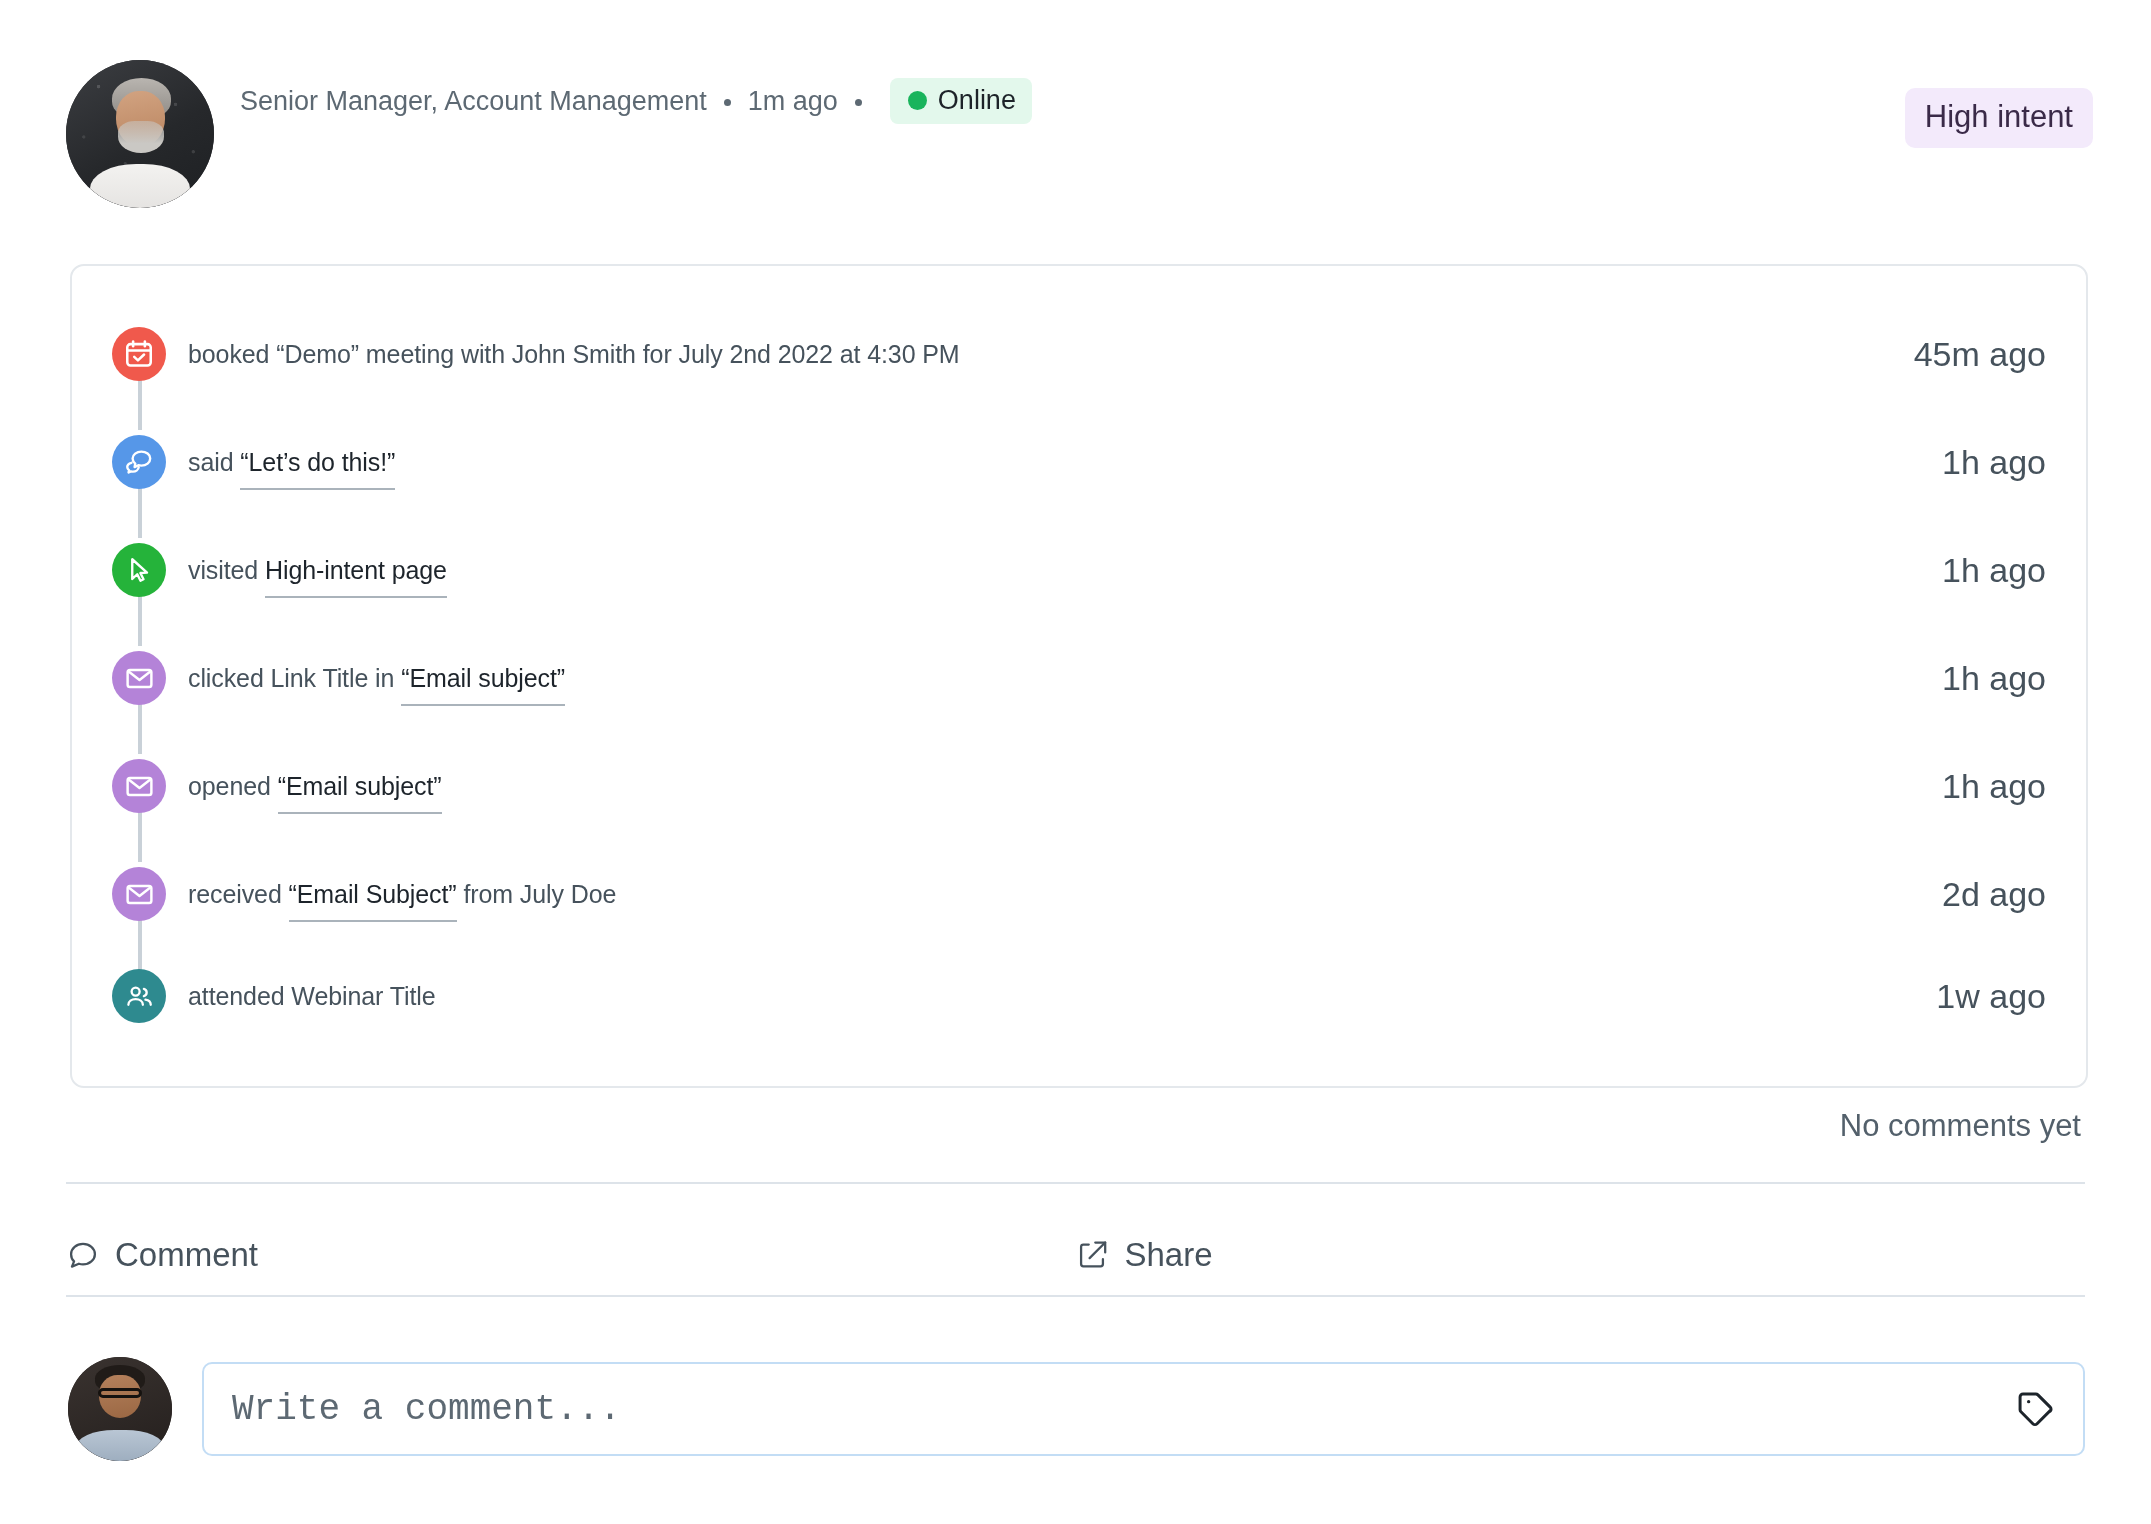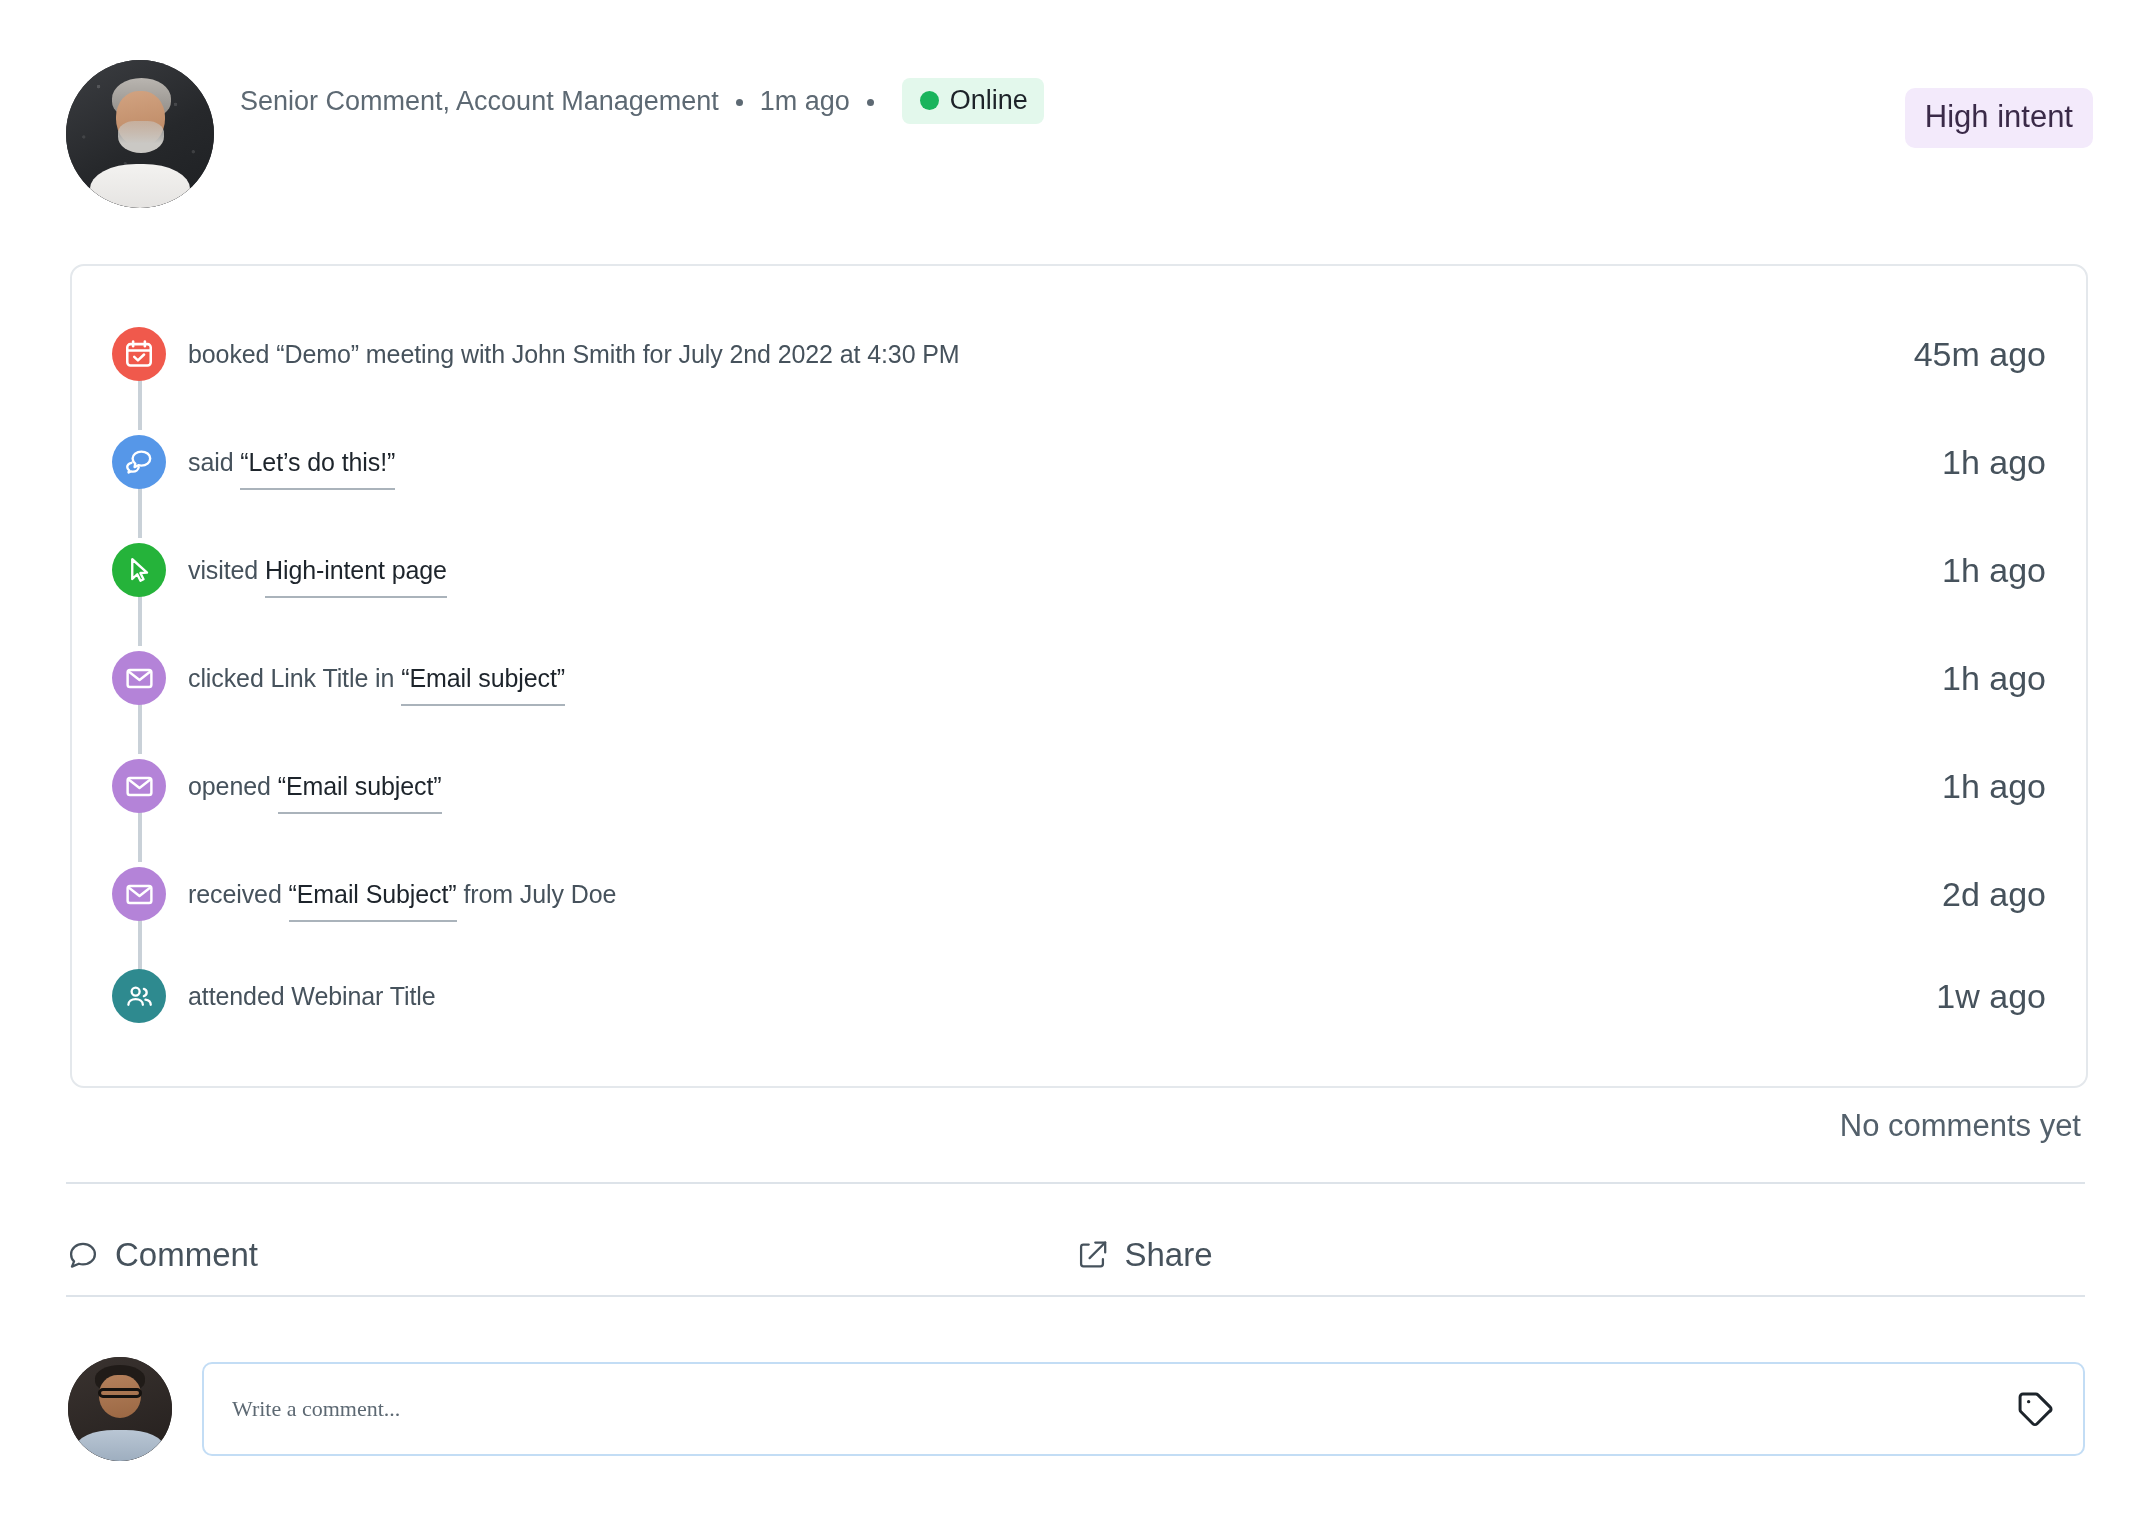--- a/index.html
+++ b/index.html
@@ -325,22 +325,22 @@
     border-radius: 10px;
     background: #ffffff;
     display: flex;
     align-items: center;
     padding: 0 26px 0 28px;
   }
   .comment-input {
     flex: 1 1 auto;
     border: none;
     outline: none;
-    font-family: Liberation Serif, serif;
-    font-size: 22px;
+    font-family: Liberation Mono, monospace;
+    font-size: 36px;
     color: #1d242b;
     background: transparent;
   }
   .comment-input::placeholder { color: #5d6973; }
 
   .tag-btn {
     flex: 0 0 auto;
     display: flex;
     align-items: center;
     justify-content: center;
@@ -358,21 +358,21 @@
     <div class="avatar-lg">
       <div class="bg"></div>
       <div class="hair"></div>
       <div class="face"></div>
       <div class="beard"></div>
       <div class="shirt"></div>
     </div>
 
     <div class="header-text">
       <div class="subline">
-        <span class="sub-role">Senior Comment, Account Management</span>
+        <span class="sub-role">Senior Manager, Account Management</span>
         <span class="sub-dot"></span>
         <span class="sub-time">1m ago</span>
         <span class="sub-dot"></span>
         <span class="online-badge">
           <span class="online-dot"></span>
           <span class="online-label">Online</span>
         </span>
       </div>
     </div>
 

